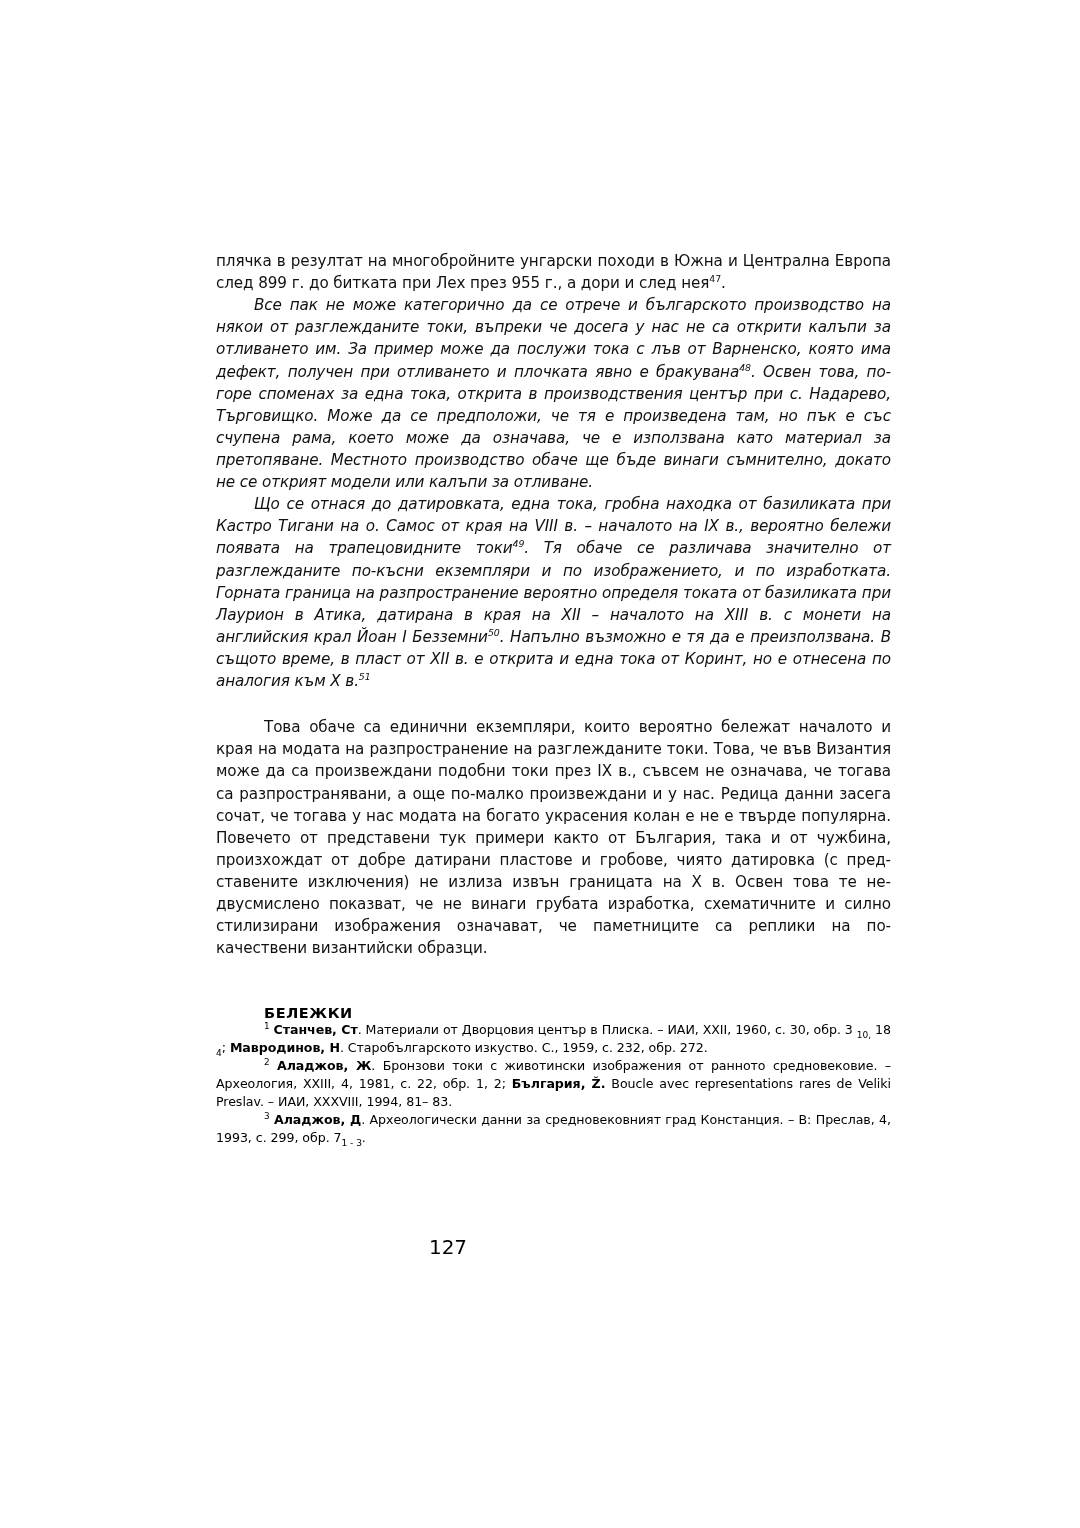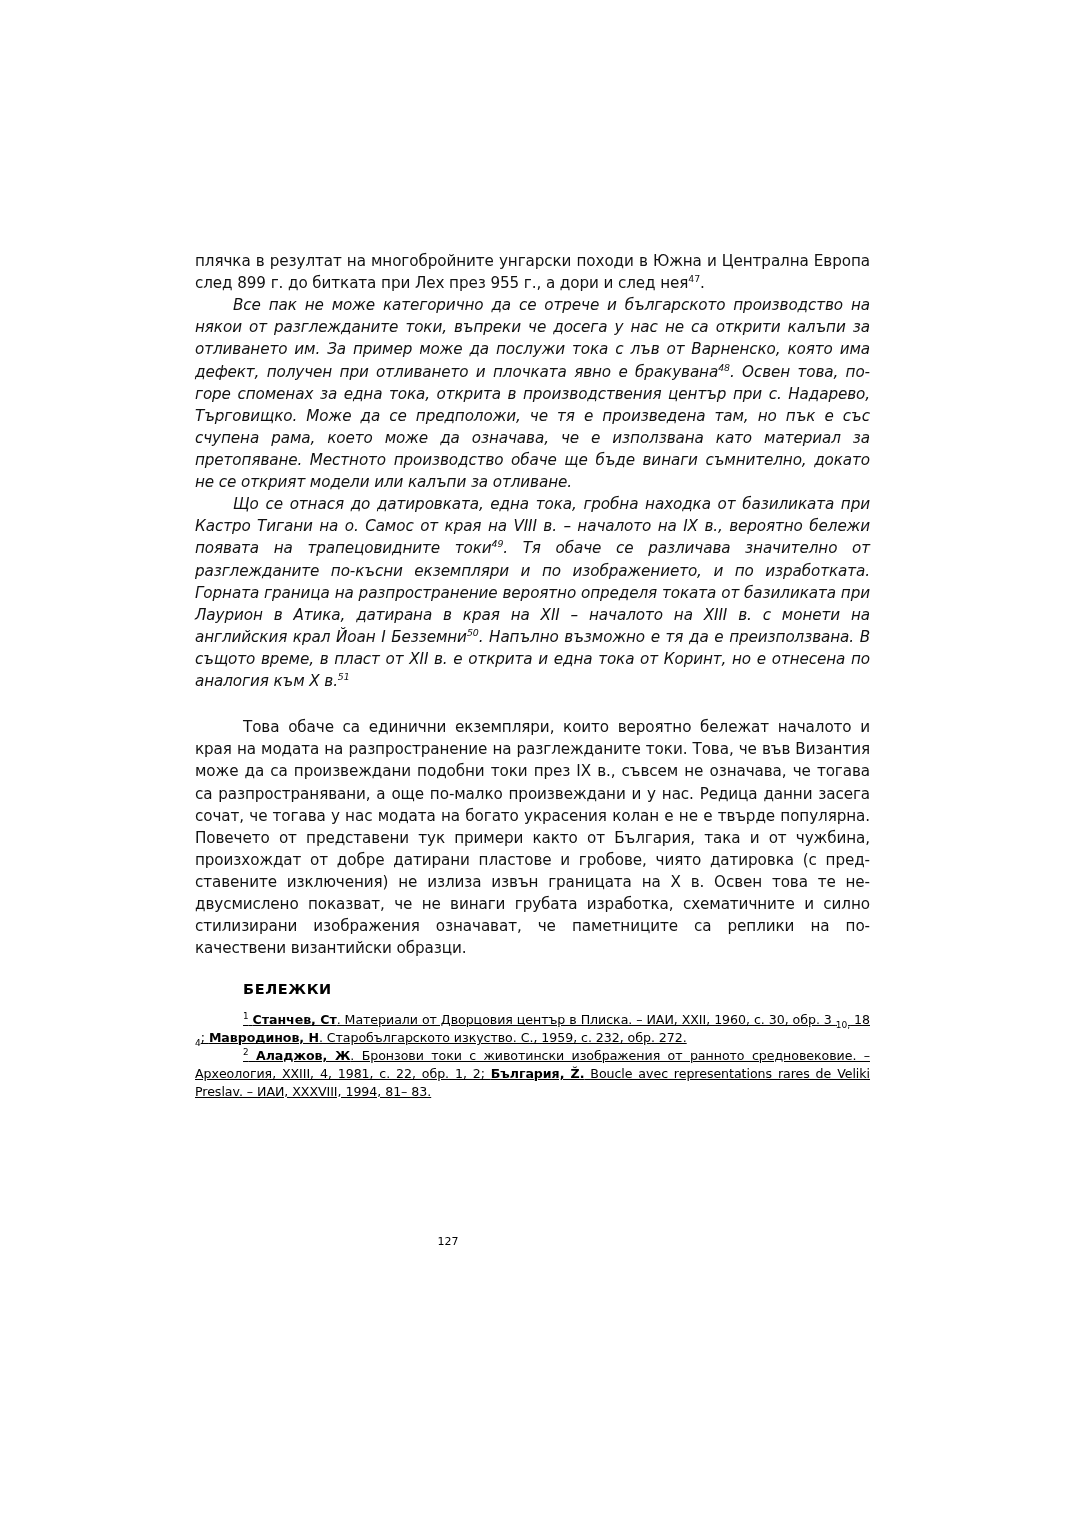--- a/index.html
+++ b/index.html
@@ -15,21 +15,21 @@
     overflow: hidden;
   }
   .page {
     position: relative;
     width: 1080px;
     height: 1528px;
     background: #ffffff;
   }
   .content {
     position: absolute;
-    left: 195px;
+    left: 216px;
     top: 250px;
     width: 675px;
   }
   p.body-par {
     margin: 0;
     font-size: 15.2px;
     line-height: 1.455;
     text-align: justify;
     text-justify: inter-word;
     font-family: "DejaVu Sans", sans-serif;
@@ -43,30 +43,28 @@
   p.indent-wide {
     text-indent: 48px;
   }
   .gap-block { height: 24px; }
   sup {
     font-size: 0.62em;
     vertical-align: super;
     line-height: 0;
   }
   .notes-head {
-    margin-top: 22px;
+    margin-top: 46px;
     margin-left: 48px;
     font-size: 14.5px;
     font-weight: bold;
     letter-spacing: 0.6px;
     font-family: "DejaVu Sans", sans-serif;
   }
   .notes {
-    margin-top: 14px;
-    text-decoration: underline;
   }
   p.note {
     margin: 0;
     font-size: 12.6px;
     line-height: 1.42;
     text-align: justify;
     text-indent: 48px;
     font-family: "DejaVu Sans", sans-serif;
     letter-spacing: -0.05px;
   }
@@ -80,21 +78,21 @@
     font-size: 0.7em;
     vertical-align: super;
     line-height: 0;
   }
   .pageno {
     position: absolute;
     left: 0;
     top: 1235px;
     width: 896px;
     text-align: center;
-    font-size: 11px;
+    font-size: 20px;
     font-family: "DejaVu Sans", sans-serif;
   }
 </style>
 </head>
 <body>
 
 <div class="page">
   <div class="content">
 
     <p class="body-par"><span>плячка в резултат на многобройните унгарски походи в Южна и Централна Европа след 899 г. до битката при Лех през 955 г., а дори и след нея</span><sup>47</sup><span>.</span></p>
@@ -108,18 +106,19 @@
     <p class="body-par indent-wide"><span>Това обаче са единични екземпляри, които вероятно бележат началото и края на модата на разпространение на разглежданите токи. Това, че във Византия може да са произвеждани подобни токи през IX в., съвсем не означава, че тогава са разпространявани, а още по-малко произвеждани и у нас. Редица данни засега сочат, че тогава у нас модата на богато украсения колан е не е твърде популярна. Повечето от представени тук примери както от България, така и от чужбина, произхождат от добре датирани пластове и гробове, чиято датировка (с пред-ставените изключения) не излиза извън границата на X в. Освен това те не-двусмислено показват, че не винаги грубата изработка, схематичните и силно стилизирани изображения означават, че паметниците са реплики на по-качествени византийски образци.</span></p>
 
     <div class="notes-head">БЕЛЕЖКИ</div>
 
     <div class="notes">
 
       <p class="note"><span class="note-num">1</span> <b>Станчев, Ст</b><span>. Материали от Дворцовия център в Плиска. – ИАИ, XXII, 1960, с. 30, обр. 3 </span><span class="sub">10,</span><span> 18 </span><span class="sub">4</span><span>; </span><b>Мавродинов, Н</b><span>. Старобългарското изкуство. С., 1959, с. 232, обр. 272.</span></p>
 
       <p class="note"><span class="note-num">2</span> <b>Аладжов, Ж</b><span>. Бронзови токи с животински изображения от ранното средновековие. – Археология, XXIII, 4, 1981, с. 22, обр. 1, 2;  </span><b>България, Ž.</b><span>  Boucle avec representations rares de Veliki Preslav. – ИАИ, XXXVIII, 1994, 81– 83.</span></p>
 
+      <p class="note"><span class="note-num">3</span> <b>Аладжов, Д</b><span>. Археологически данни за средновековният град Констанция. – В: Преслав, 4, 1993, с. 299, обр. 7</span><span class="sub">1 - 3</span><span>.</span></p>
 
     </div>
   </div>
 
   <div class="pageno">127</div>
 </div>
 
 </body></html>

